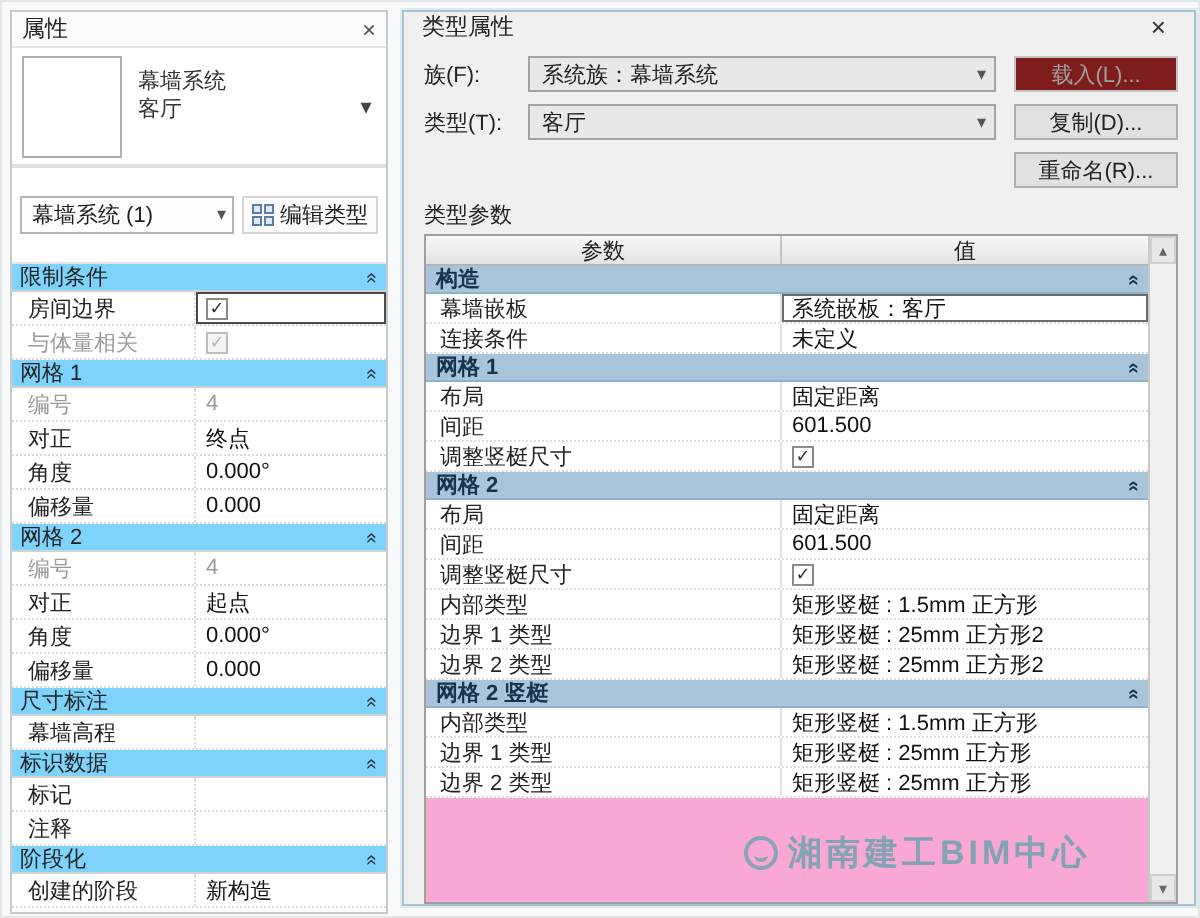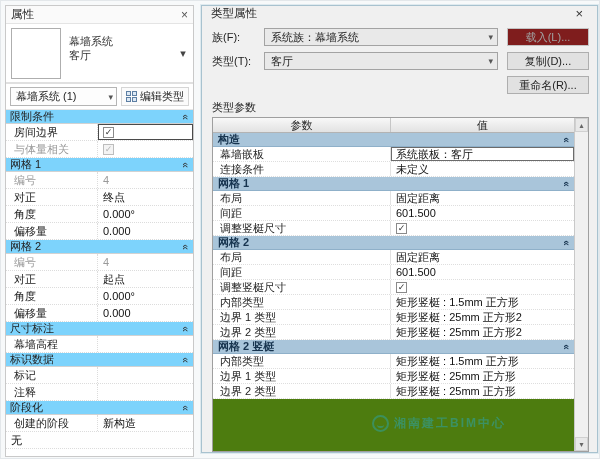--- a/index.html
+++ b/index.html
@@ -8,21 +8,21 @@
   .stage { position:absolute; inset:0; border:1px solid #e3e7ea; }
 
   
   .props { position:absolute; left:4px; top:4px; width:189px; height:452px; background:#ffffff; border:1px solid #c9c9c9; display:flex; flex-direction:column; }
   .props-title { height:18px; display:flex; align-items:center; justify-content:space-between; padding:0 5px; background:#fafafa; border-bottom:1px solid #e4e4e4; font-size:11.5px; color:#222; }
   .props-close { color:#555; font-size:12px; cursor:default; }
   .type-selector { display:flex; align-items:stretch; padding:4px 4px 3px 5px; border-bottom:2px solid #e0e0e0; height:60px; }
   .preview-box { width:50px; background:#fff; border:1px solid #aeaeae; }
   .type-text { flex:1; padding:6px 2px 0 8px; line-height:14px; color:#333; }
   .sel-chevron { width:12px; display:flex; align-items:center; justify-content:center; color:#444; }
-  .combo-row { display:flex; align-items:flex-start; padding:3px 4px; gap:4px; border-bottom:1px solid #e6e6e6; }
+  .combo-row { display:flex; align-items:flex-start; padding:14px 4px; gap:4px; border-bottom:1px solid #e6e6e6; }
   .combo { flex:1; height:19px; border:1px solid #b5b5b5; background:#fdfdfd; display:flex; align-items:center; justify-content:space-between; padding:0 3px 0 5px; }
   .combo .arr { color:#555; font-size:9px; }
   .edit-type-btn { height:19px; display:flex; align-items:center; gap:3px; padding:0 4px; background:#fbfbfb; border:1px solid #d5d5d5; white-space:nowrap; }
   .et-icon { width:11px; height:11px; display:grid; grid-template-columns:1fr 1fr; grid-template-rows:1fr 1fr; gap:1px; }
   .et-icon i { border:1px solid #5d7fa3; background:#dde9f5; }
   .pgrid { flex:1; overflow:hidden; }
   .sec-h { height:14px; background:#7dd3fc; border-bottom:1px solid #d2d2d2; display:flex; align-items:center; justify-content:space-between; padding:0 5px 0 4px; color:#222; }
   .collapse { display:inline-block; transform:rotate(90deg); font-size:10px; color:#333; line-height:10px; }
   .prow { height:17px; display:flex; border-bottom:1px dotted #dcdcdc; background:#fff; }
   .prow .lbl { width:92px; display:flex; align-items:center; padding-left:8px; border-right:1px dotted #dcdcdc; color:#222; overflow:hidden; white-space:nowrap; }
@@ -39,21 +39,21 @@
   .frm { padding:2px 8px 0 10px; }
   .frow { display:flex; align-items:center; margin-bottom:6px; }
   .frow .flabel { width:52px; color:#222; }
   .dd { flex:1; height:18px; background:#e9e9e9; border:1px solid #a3a3a3; display:flex; align-items:center; justify-content:space-between; padding:0 4px 0 6px; }
   .dd .arr { font-size:9px; color:#555; }
   .sidebtn { width:82px; height:18px; margin-left:9px; background:#e1e1e1; border:1px solid #aeaeae; display:flex; align-items:center; justify-content:center; color:#222; }
   .sidebtn.dis { color:#a0a0a0; background:#7f1d1d; border-color:#c3c3c3; }
   .rename-row { display:flex; justify-content:flex-end; margin-bottom:4px; }
   .tp-label { padding:2px 10px 2px 10px; color:#222; }
 
-  .tbl-wrap { margin:0 8px 0 10px; height:346px; display:flex; border:1px solid #9f9f9f; background:#4d7c0f; }
+  .tbl-wrap { margin:0 8px 0 10px; height:346px; display:flex; border:1px solid #9f9f9f; background:#f9a8d4; }
   .tbl { flex:1; display:flex; flex-direction:column; overflow:hidden; }
   .thead { height:15px; display:flex; background:linear-gradient(#f8f8f8,#e2e2e2); border-bottom:1px solid #b3b3b3; }
   .thead .c1 { width:178px; border-right:1px solid #c6c6c6; display:flex; align-items:center; justify-content:center; color:#222; }
   .thead .c2 { flex:1; display:flex; align-items:center; justify-content:center; color:#222; }
   .tsec { height:14px; background:#a9c5da; display:flex; align-items:center; justify-content:space-between; padding:0 5px; color:#17344f; font-weight:bold; border-bottom:1px solid #8fb0c9; }
   .tsec .collapse { color:#17344f; }
   .trow { height:15px; display:flex; border-bottom:1px dotted #dedede; background:#fff; }
   .trow .c1 { width:178px; border-right:1px solid #e2e2e2; display:flex; align-items:center; padding-left:7px; color:#222; overflow:hidden; white-space:nowrap; }
   .trow .c2 { flex:1; display:flex; align-items:center; padding-left:5px; color:#111; overflow:hidden; white-space:nowrap; }
   .trow .c2.selbox { outline:1px solid #6b6b6b; outline-offset:-1px; }
@@ -66,21 +66,21 @@
   .btn.dis { color:#a2a2a2; background:#e8e8e8; border-color:#c6c6c6; }
   .btn.preview { width:76px; }
   .btn.ok { width:88px; border:1px solid #3f7cac; outline:1px solid #9fc4de; outline-offset:0px; margin-right:10px; }
   .btn.cancel { width:70px; margin-right:10px; }
   .btn.apply { width:58px; }
 
   
   .wm { position:absolute; left:371px; top:414px; display:flex; align-items:center; gap:5px; color:rgba(48,160,155,0.60); pointer-events:none; }
   .wm-logo { width:17px; height:17px; border:2px solid rgba(48,160,155,0.55); border-radius:50%; position:relative; }
   .wm-logo:after { content:""; position:absolute; left:3px; top:5px; width:7px; height:4px; border-bottom:2px solid rgba(48,160,155,0.55); border-radius:0 0 6px 6px; }
-  .wm-text { font-size:12px; font-weight:bold; letter-spacing:2px; white-space:nowrap; }
+  .wm-text { font-size:17px; font-weight:bold; letter-spacing:2px; white-space:nowrap; }
 </style>
 </head>
 <body>
 
 <div class="stage">
 
   <div class="props">
     <div class="props-title">
       <span>属性</span>
       <span class="props-close">×</span>

